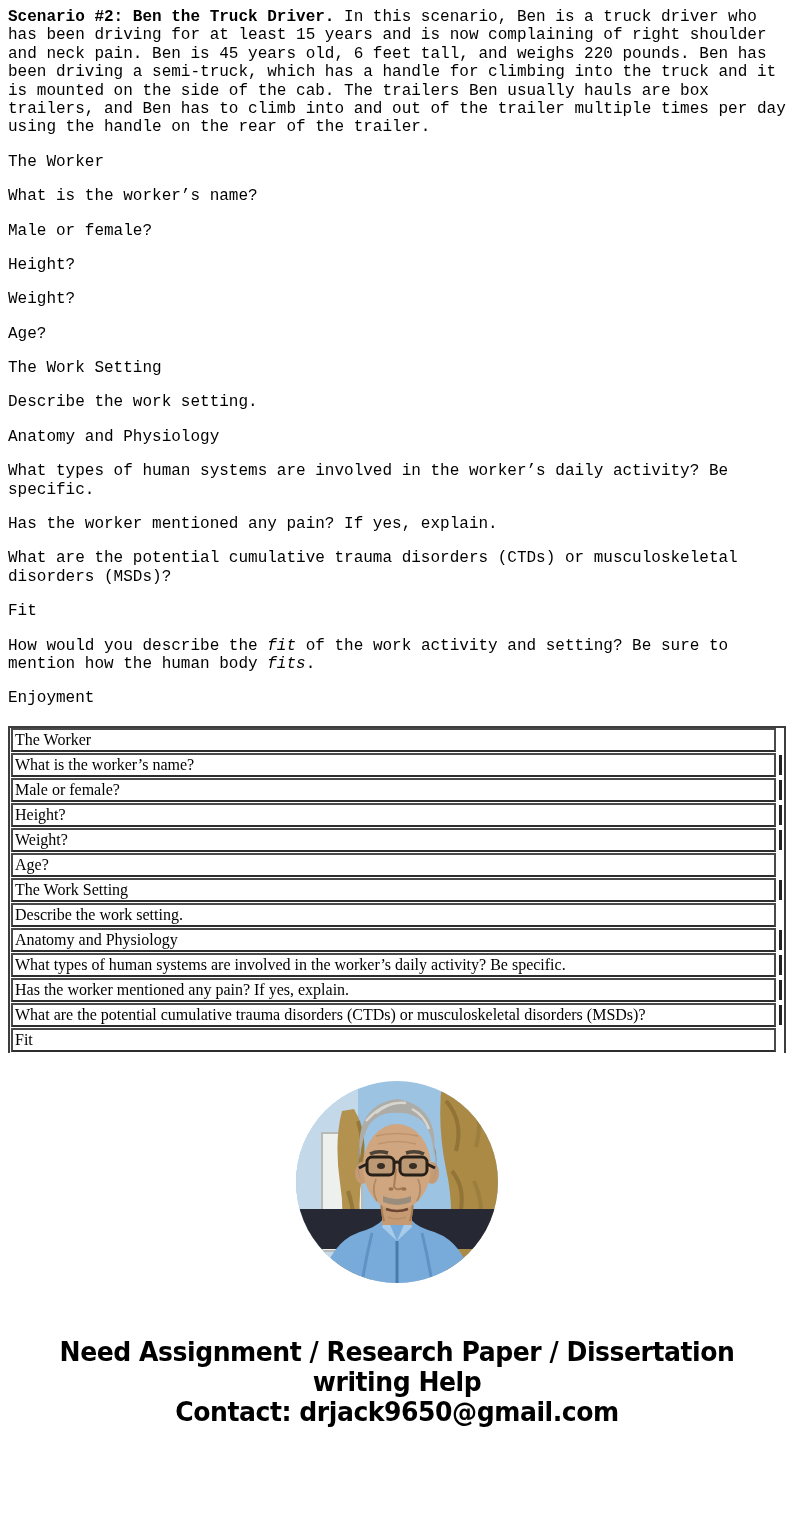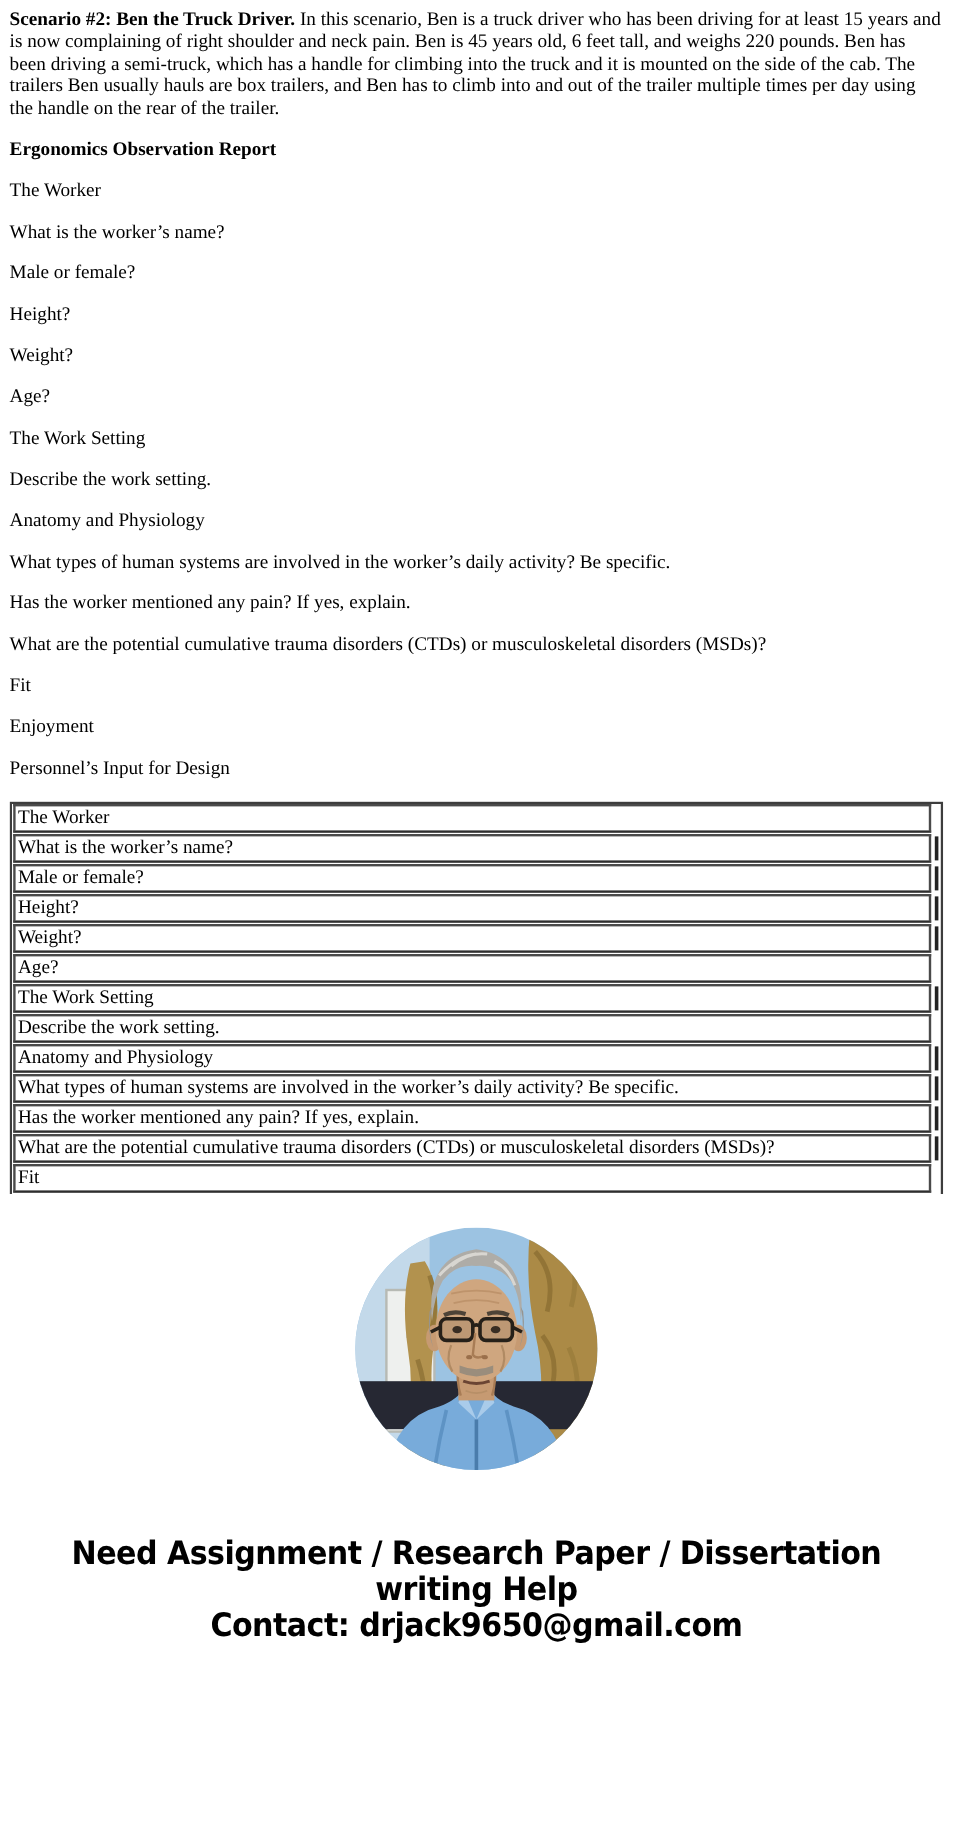--- a/index.html
+++ b/index.html
@@ -6,21 +6,21 @@
   body {
     width: 794px;
     font-family: "Liberation Serif", serif;
     font-size: 16px;
     color: #000000;
     -webkit-font-smoothing: antialiased;
   }
   .page { padding: 8px 8px 28px 8px; }
 
   
-  .para { margin: 16px 0; line-height: 1.15; }
+  .para { margin: 16px 0; line-height: 1.15; font-family: Liberation Mono, monospace; }
   .para:first-child { margin-top: 0; }
   .para b { font-weight: bold; }
   .para i { font-style: italic; }
   .heading-bold { font-weight: bold; }
 
   
   .table-clip {
     height: 327px;
     overflow: hidden;
     margin-top: 18px;
@@ -71,37 +71,36 @@
   }
   .footer-line { white-space: nowrap; }
 </style>
 </head>
 <body>
 
 <div class="page">
 
   <p class="para"><b>Scenario #2: Ben the Truck Driver.</b><span> In this scenario, Ben is a truck driver who has been driving for at least 15 years and is now complaining of right shoulder and neck pain. Ben is 45 years old, 6 feet tall, and weighs 220 pounds. Ben has been driving a semi-truck, which has a handle for climbing into the truck and it is mounted on the side of the cab. The trailers Ben usually hauls are box trailers, and Ben has to climb into and out of the trailer multiple times per day using the handle on the rear of the trailer.</span></p>
 
-  <p class="para heading-bold">Ergonomics Observation Report</p>
 
   <p class="para"><span>The Worker</span></p>
   <p class="para"><span>What is the worker’s name?</span></p>
   <p class="para"><span>Male or female?</span></p>
   <p class="para"><span>Height?</span></p>
   <p class="para"><span>Weight?</span></p>
   <p class="para"><span>Age?</span></p>
   <p class="para"><span>The Work Setting</span></p>
   <p class="para"><span>Describe the work setting.</span></p>
   <p class="para"><span>Anatomy and Physiology</span></p>
   <p class="para"><span>What types of human systems are involved in the worker’s daily activity? Be specific.</span></p>
   <p class="para"><span>Has the worker mentioned any pain? If yes, explain.</span></p>
   <p class="para"><span>What are the potential cumulative trauma disorders (CTDs) or musculoskeletal disorders (MSDs)?</span></p>
   <p class="para"><span>Fit</span></p>
+  <p class="para"><span>How would you describe the </span><i>fit</i><span> of the work activity and setting? Be sure to mention how the human body </span><i>fits</i><span>.</span></p>
   <p class="para"><span>Enjoyment</span></p>
-  <p class="para"><span>Personnel’s Input for Design</span></p>
 
   <div class="table-clip">
     <div class="table-outer">
       <div class="trow"><span>The Worker</span></div>
       <div class="trow tick"><span>What is the worker’s name?</span></div>
       <div class="trow tick"><span>Male or female?</span></div>
       <div class="trow tick"><span>Height?</span></div>
       <div class="trow tick"><span>Weight?</span></div>
       <div class="trow"><span>Age?</span></div>
       <div class="trow tick"><span>The Work Setting</span></div>

